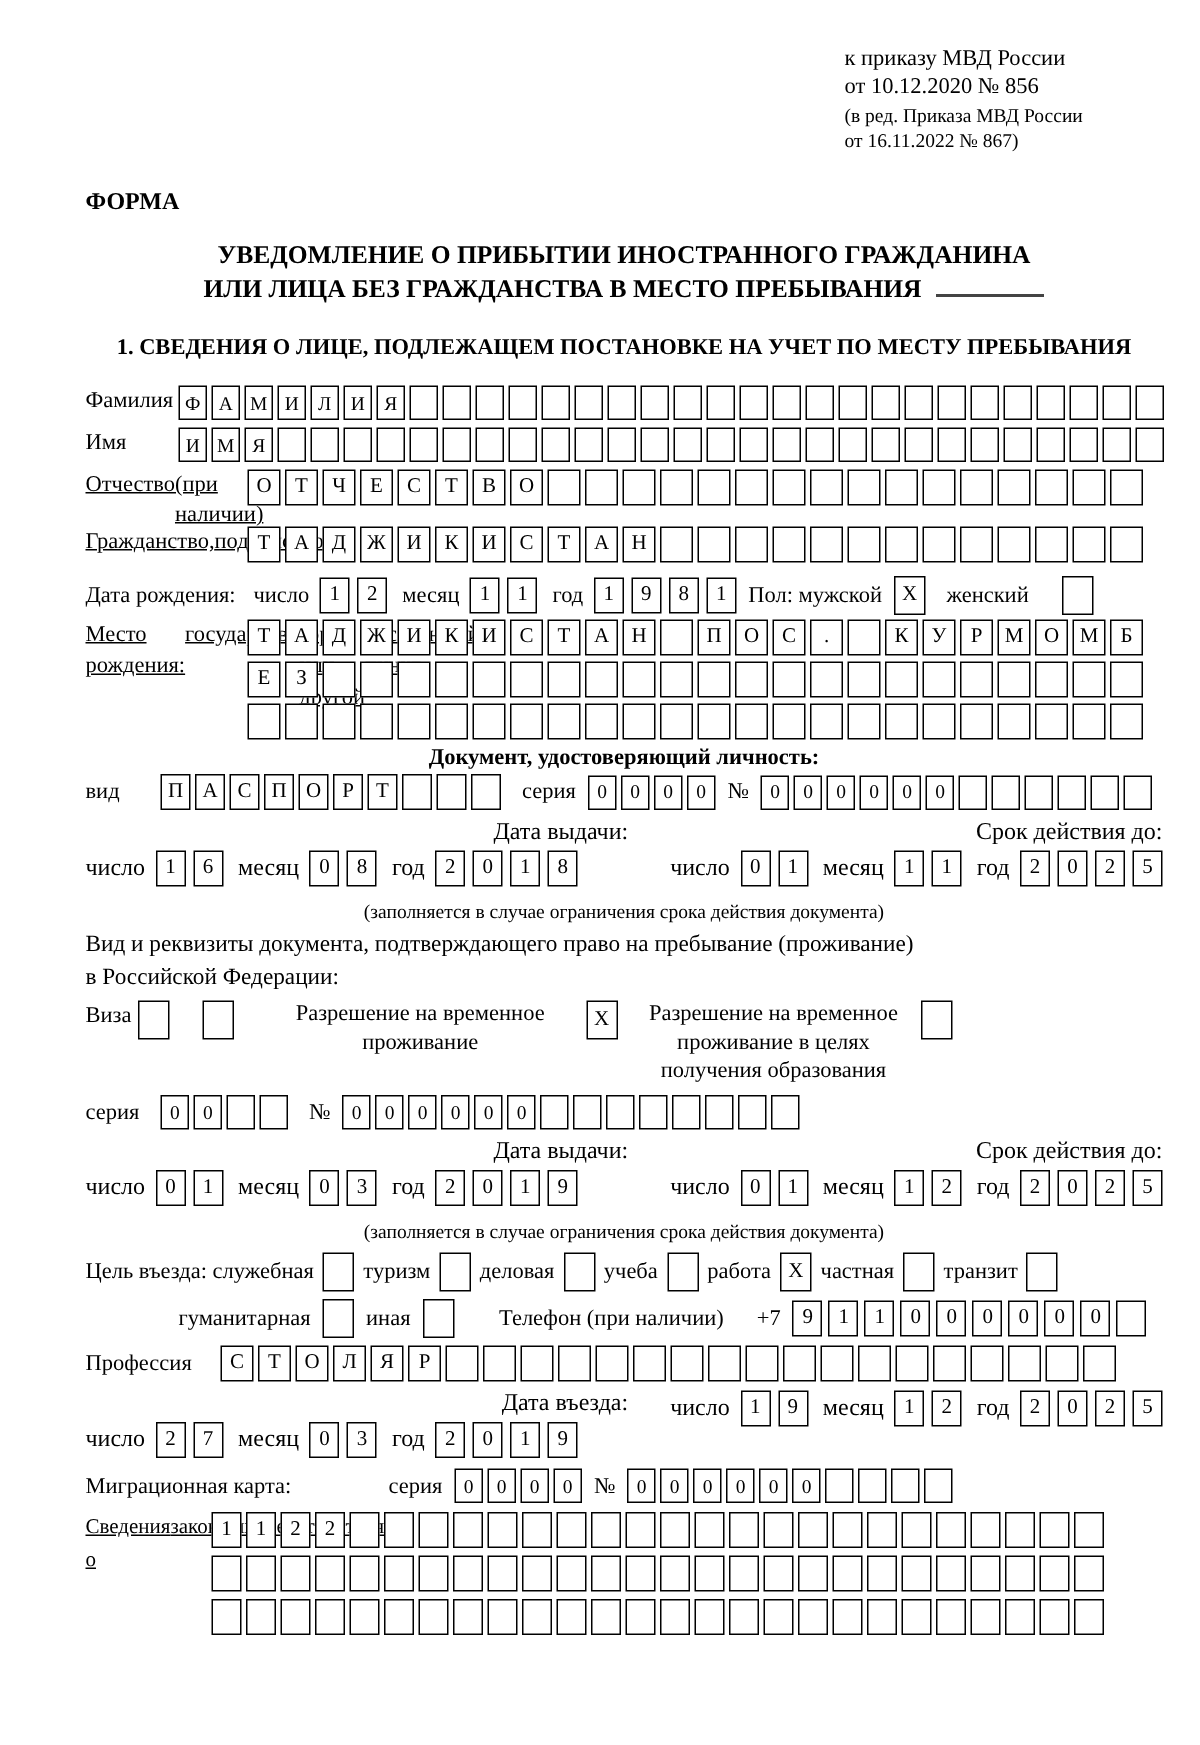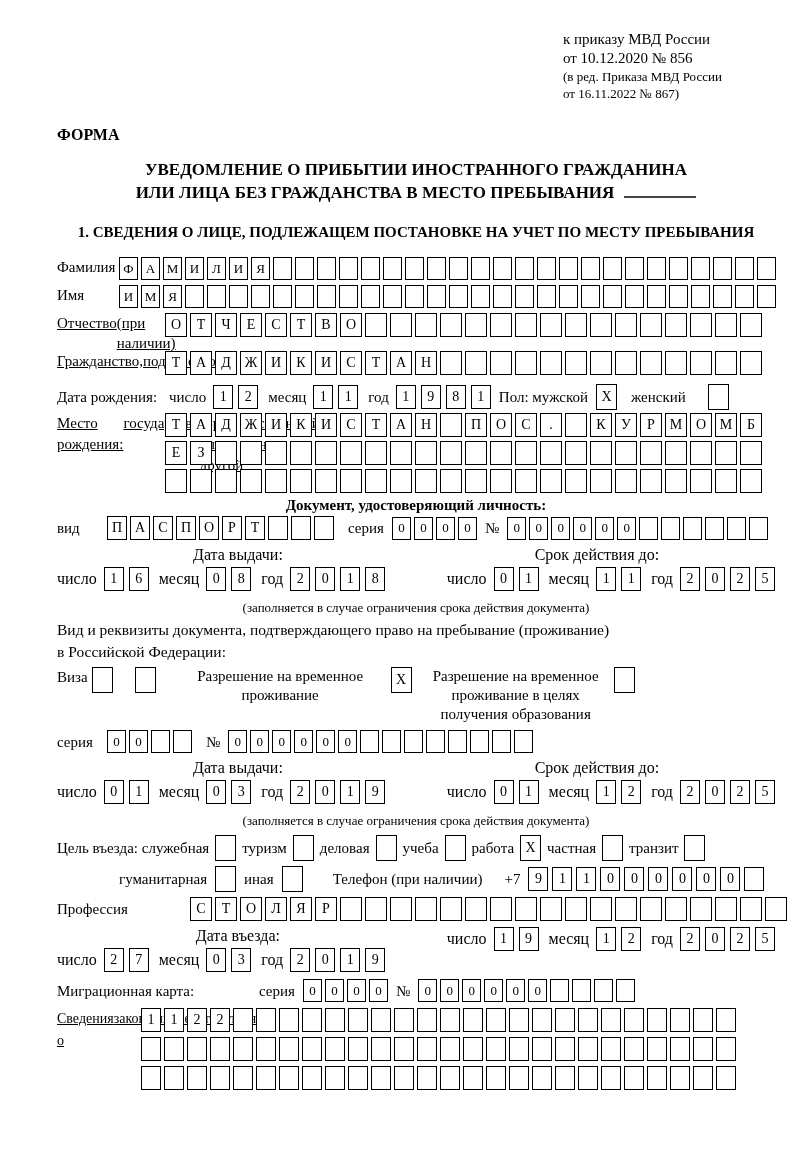--- a/index.html
+++ b/index.html
@@ -37,21 +37,21 @@
   .cells.ph{column-gap:4px;}
   .cells.ph .cell{width:20px;height:24px;font-size:14px;}
 
   
   .dgroup{display:flex;align-items:center;}
   .dgroup .lbl{margin:0 7px 0 0;}
   .dgroup .lbl.after{margin-left:10px;}
   .dates{display:flex;margin-top:6px;}
   .datecol1{width:368px;}
   .datecol2{flex:1;}
-  .dtitle{text-align:center;margin-bottom:3px;}
+  .dtitle{text-align:right;margin-bottom:3px;}
   .note-right{text-align:center;font-size:13px;margin-top:9px;}
 
   .doc-heading{text-align:center;font-weight:bold;font-size:15px;margin-top:4px;}
   .stay-lines{font-size:15.5px;line-height:22px;margin-top:3px;}
 
   .cbrow{align-items:flex-start;margin-top:4px;}
   .ml{display:flex;flex-direction:column;line-height:19px;text-align:center;}
 
   .gapS{margin-left:8px;} .gapM{margin-left:14px;} .gapL{margin-left:22px;}
 </style>
@@ -576,21 +576,21 @@
         <span class="cell">0</span>
         <span class="cell">0</span>
         <span class="cell">0</span>
         <span class="cell">0</span>
         <span class="cell">0</span>
         <span class="cell">0</span>
         <span class="cell"></span>
       </span>
   </div>
 
-  <div class="frow" style="align-items:center;gap:43px;">
+  <div class="frow" style="align-items:center;">
     <span class="flabel" style="width:90px;">Профессия</span>
     <span class="cells md">
         <span class="cell">С</span>
         <span class="cell">Т</span>
         <span class="cell">О</span>
         <span class="cell">Л</span>
         <span class="cell">Я</span>
         <span class="cell">Р</span>
         <span class="cell"></span>
         <span class="cell"></span>

